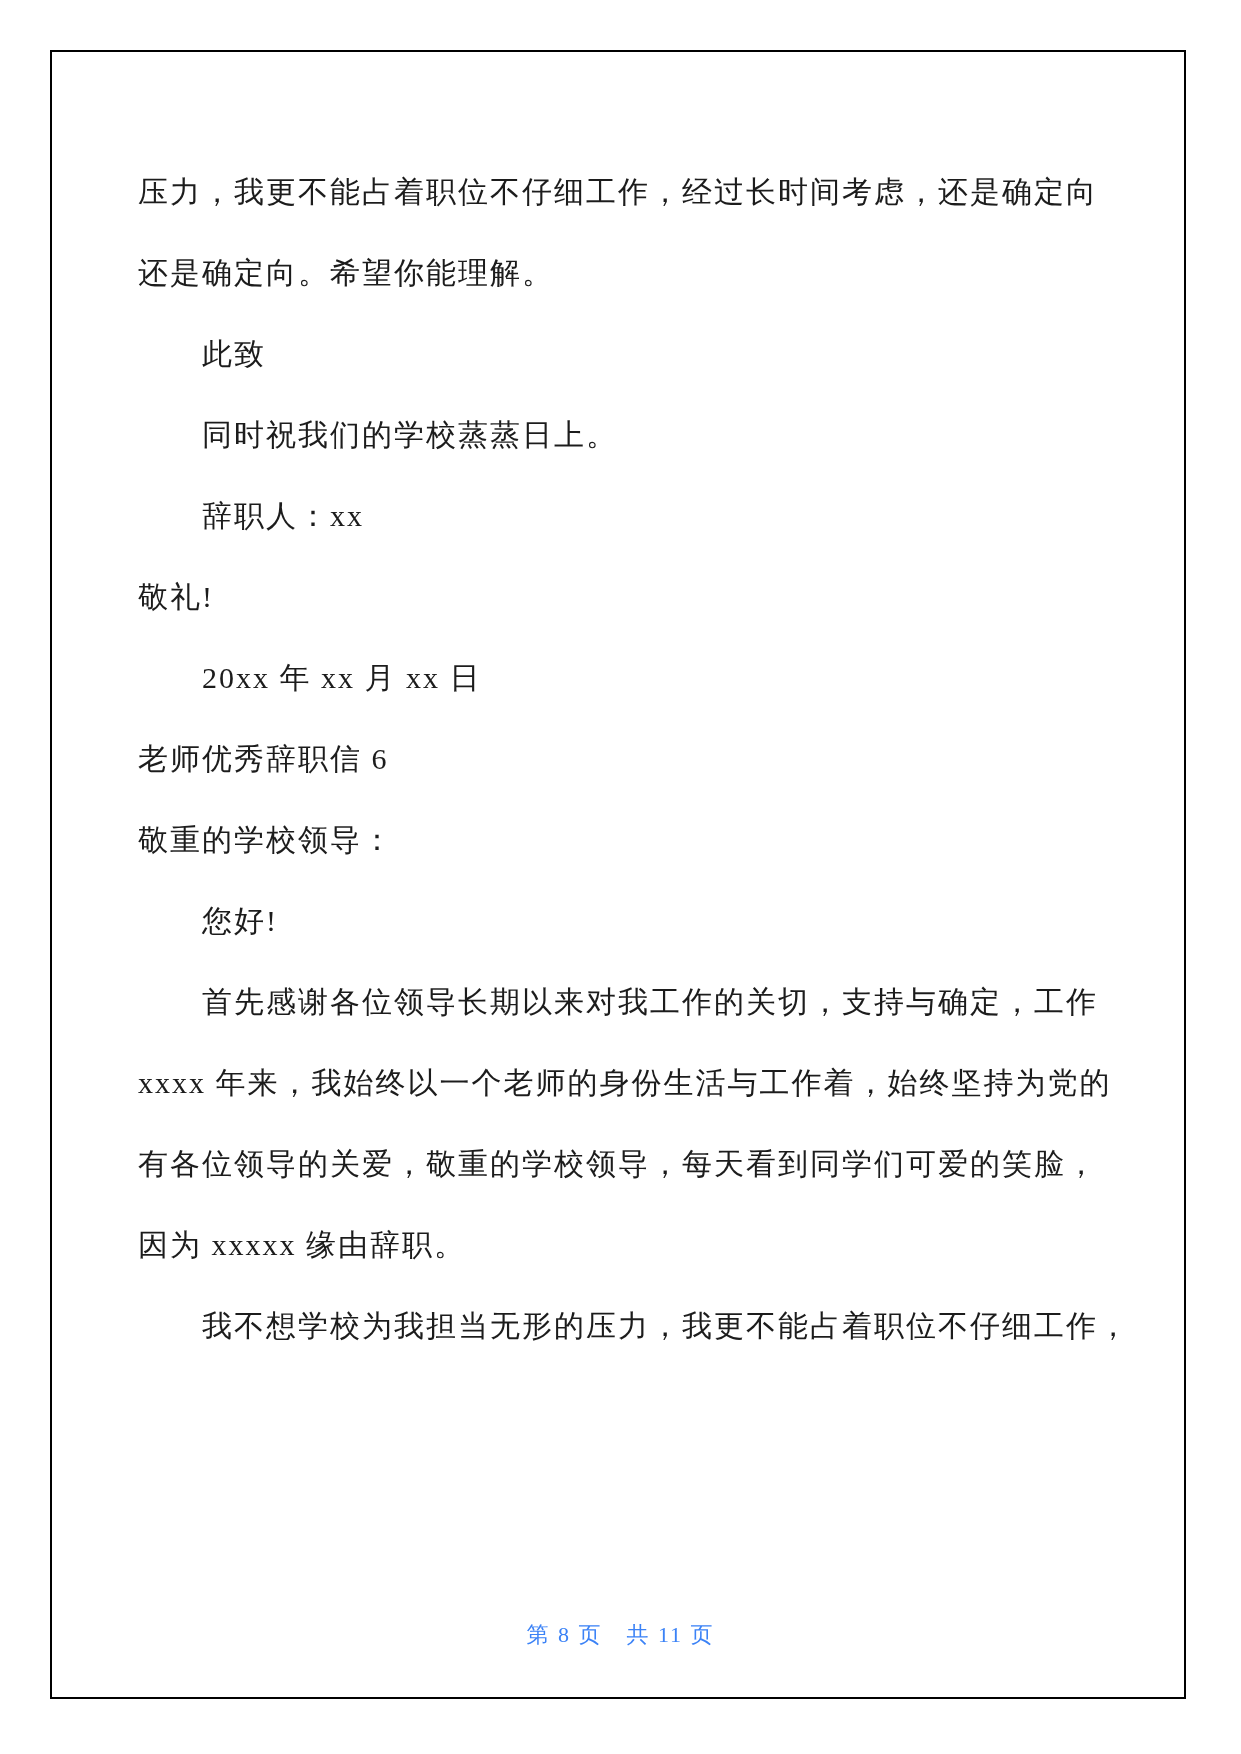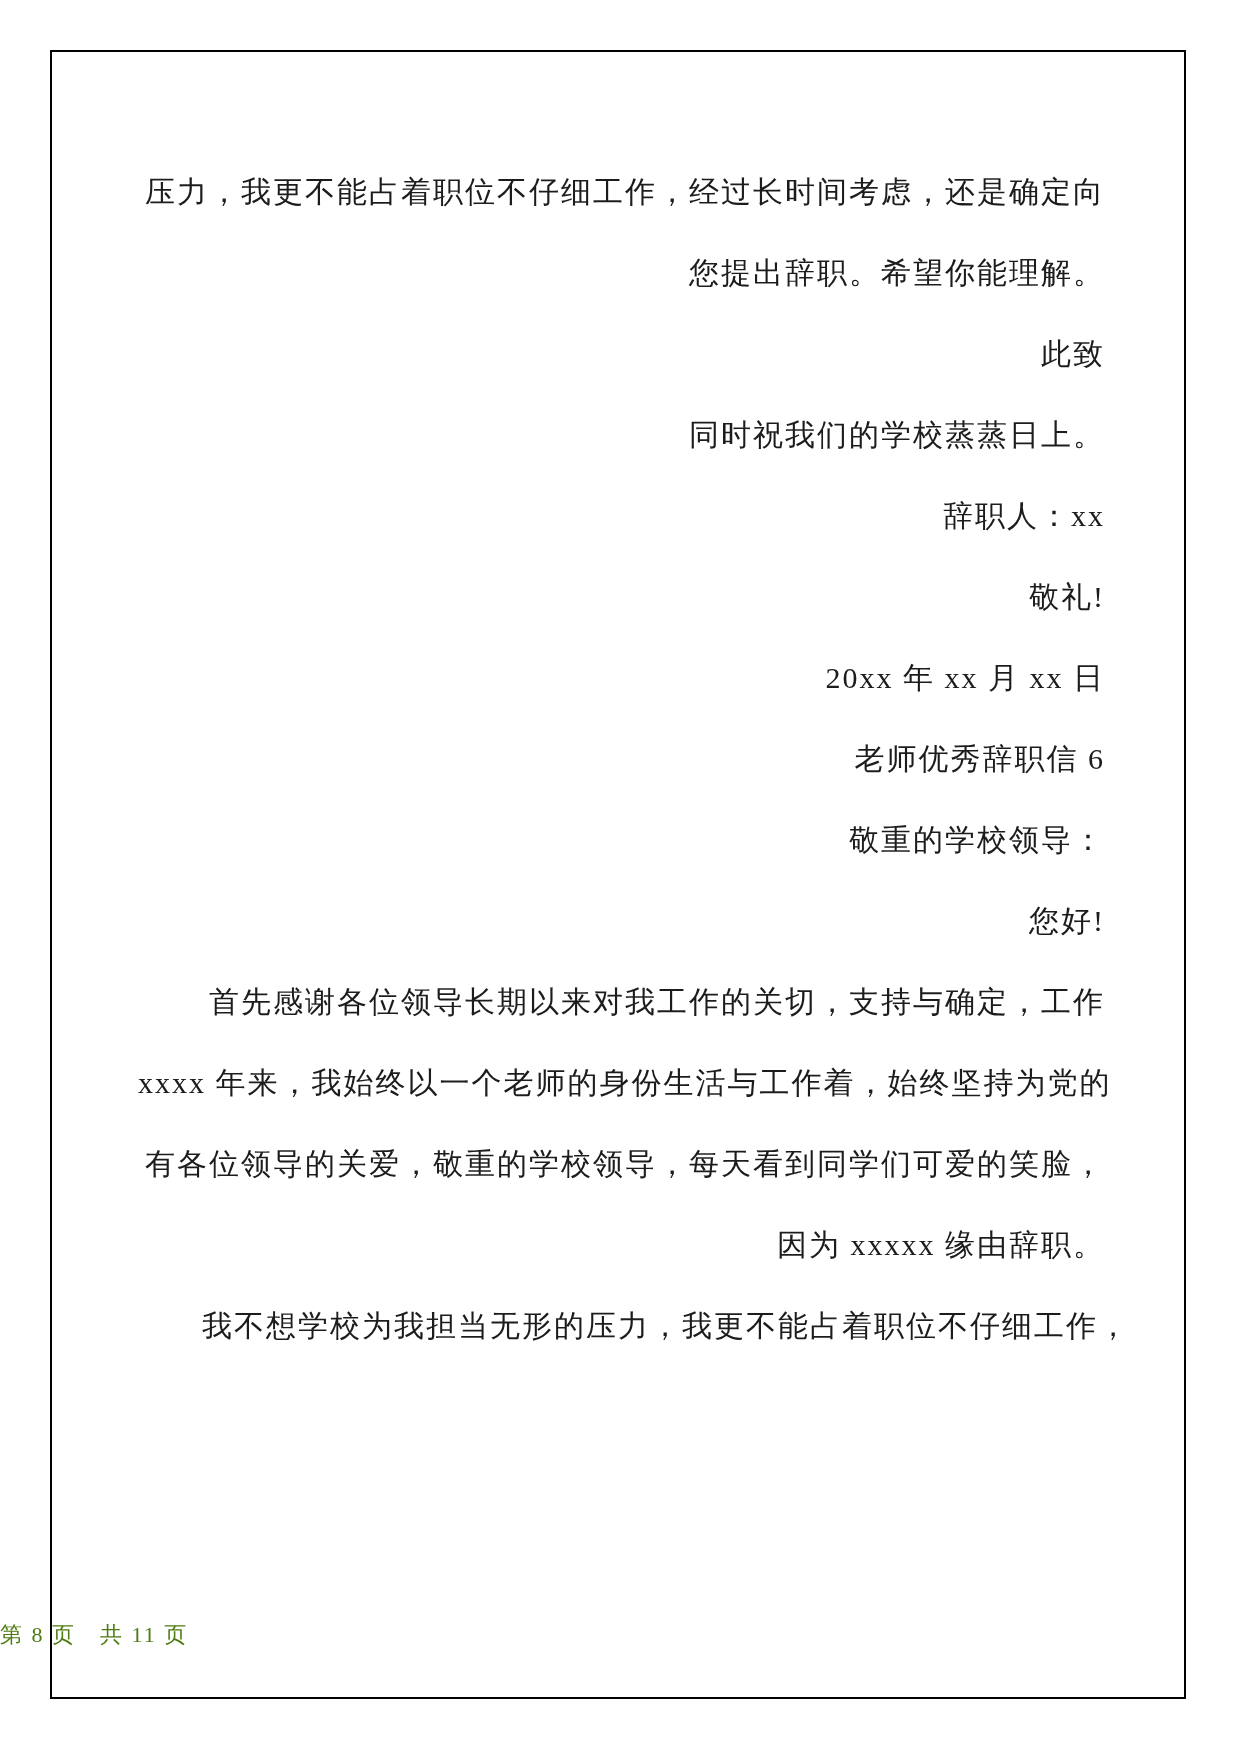--- a/index.html
+++ b/index.html
@@ -24,53 +24,53 @@
     height: 1649px;
     border: 2px solid #000000;
     box-sizing: border-box;
     pointer-events: none;
   }
   .content {
     position: absolute;
     left: 138px;
     top: 151px;
     width: 967px;
-    text-align: right;
   }
   .line {
     height: 81px;
     line-height: 81px;
     font-size: 30px;
     letter-spacing: 2px;
     white-space: nowrap;
     font-weight: 400;
   }
   .indent {
     padding-left: 64px;
   }
   .footer {
     position: absolute;
     left: 0;
     top: 1620px;
     width: 100%;
+    text-align: center;
     font-size: 22px;
     letter-spacing: 2px;
-    color: #4d7c0f;
+    color: #3b82f6;
   }
 </style>
 </head>
 <body>
 
 <div class="page">
 
   <div class="page-border"></div>
 
   <div class="content">
     <div class="line">压力，我更不能占着职位不仔细工作，经过长时间考虑，还是确定向</div>
-    <div class="line">您提出辞职。希望你能理解。</div>
+    <div class="line">还是确定向。希望你能理解。</div>
     <div class="line indent">此致</div>
     <div class="line indent">同时祝我们的学校蒸蒸日上。</div>
     <div class="line indent">辞职人：xx</div>
     <div class="line">敬礼!</div>
     <div class="line indent">20xx 年 xx 月 xx 日</div>
     <div class="line">老师优秀辞职信 6</div>
     <div class="line">敬重的学校领导：</div>
     <div class="line indent">您好!</div>
     <div class="line indent">首先感谢各位领导长期以来对我工作的关切，支持与确定，工作</div>
     <div class="line">xxxx 年来，我始终以一个老师的身份生活与工作着，始终坚持为党的</div>

